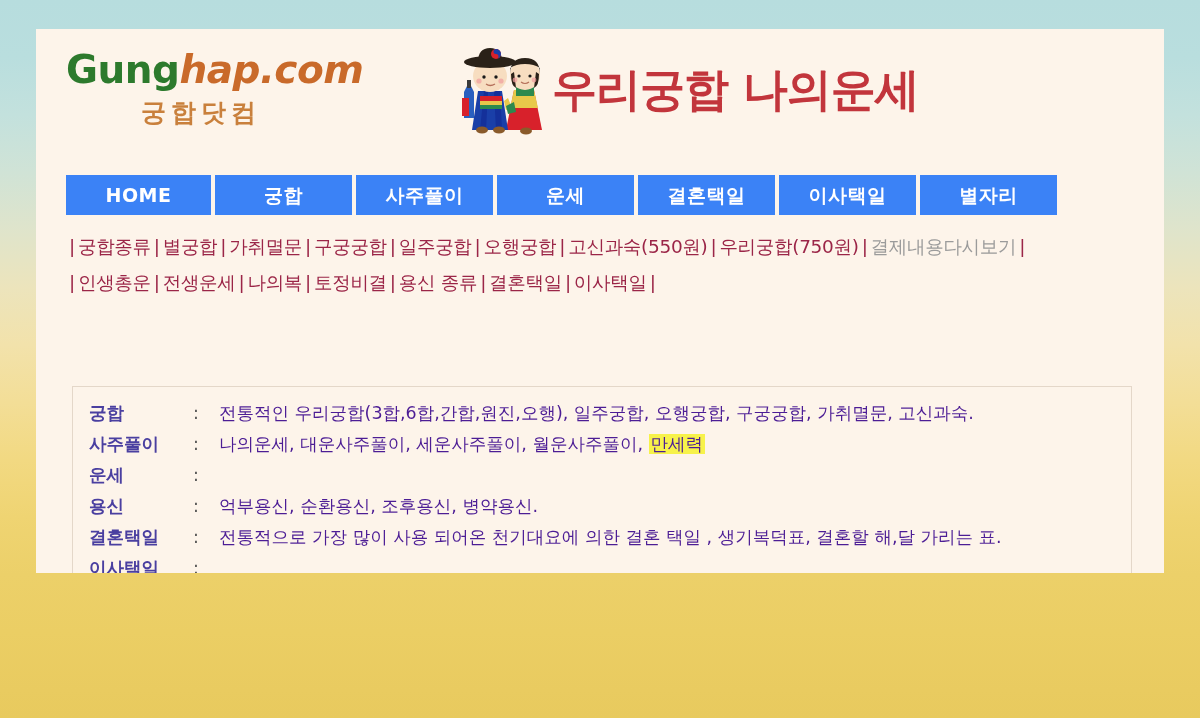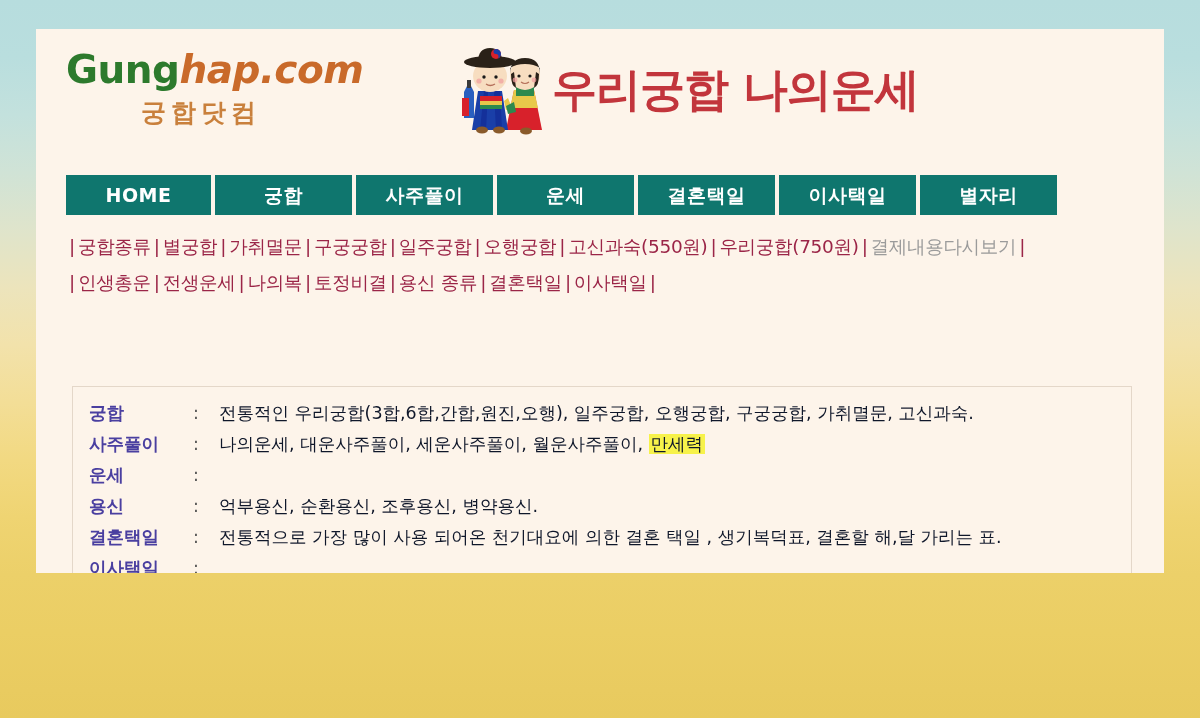--- a/index.html
+++ b/index.html
@@ -95,21 +95,21 @@
 
   
   #main-nav {
     position: absolute;
     left: 30px;
     top: 146px;
     display: flex;
     gap: 4px;
   }
   .nav-btn {
-    background: #0f766e;
+    background: #3b82f6;
     color: #ffffff;
     font-size: 19px;
     font-weight: bold;
     height: 40px;
     line-height: 40px;
     text-align: center;
     letter-spacing: 0.5px;
     cursor: pointer;
     user-select: none;
   }
@@ -162,21 +162,21 @@
     width: 104px;
     color: #4a3fa0;
     font-weight: bold;
     flex: 0 0 104px;
   }
   .desc-colon {
     width: 26px;
     flex: 0 0 26px;
     color: #555;
   }
-  .desc-value { color: #0f172a; }
+  .desc-value { color: #4c1d95; }
   .hl-yellow { background: #f7f24a; padding: 0 2px; }
 
   
   .col-heading {
     position: absolute;
     display: flex;
     align-items: center;
     gap: 9px;
     font-size: 23px;
     font-weight: bold;

